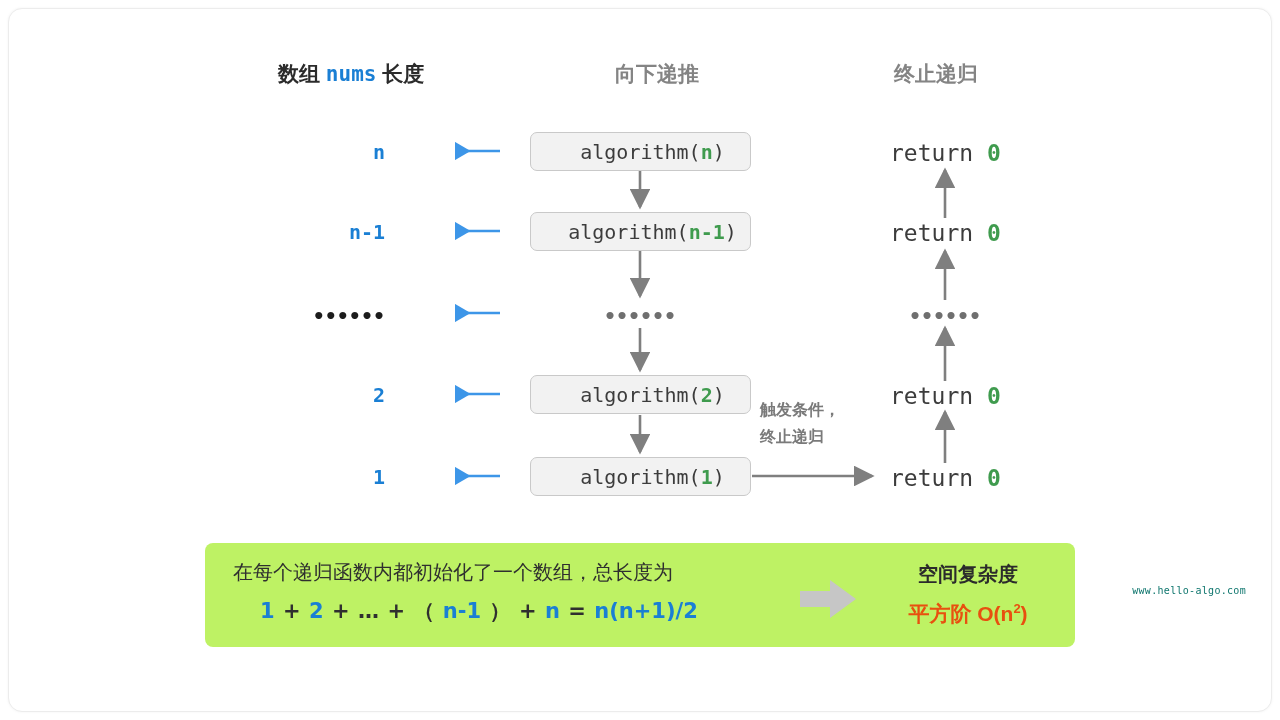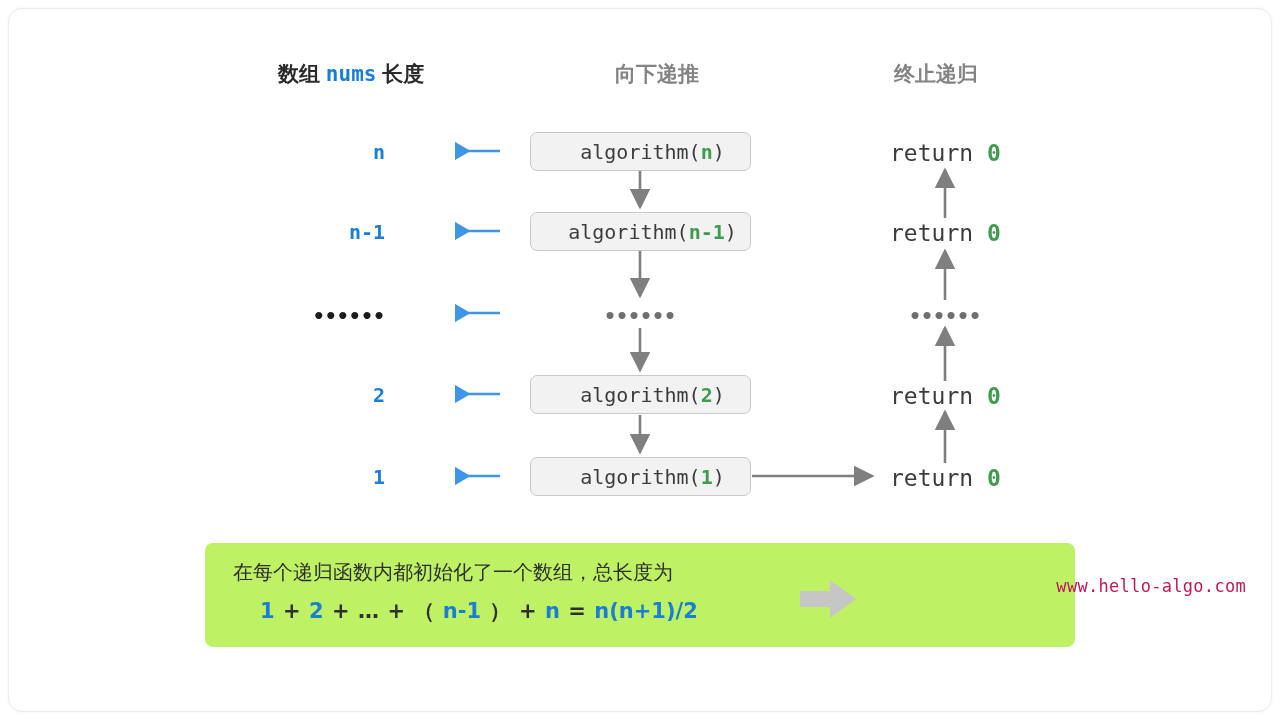--- a/index.html
+++ b/index.html
@@ -161,22 +161,22 @@
     white-space: nowrap;
   }
   .sum-value sup { font-size: 13px; }
 
   
   .watermark {
     position: absolute;
     right: 34px;
     bottom: 24px;
     font-family: "DejaVu Sans Mono", monospace;
-    font-size: 17px;
-    color: #be185d;
+    font-size: 10px;
+    color: #0f766e;
     letter-spacing: 0.3px;
     white-space: nowrap;
   }
 
   svg.layer {
     position: absolute;
     left: 0;
     top: 0;
     width: 1280px;
     height: 720px;
@@ -282,25 +282,34 @@
     <span>algorithm</span>
       <span>(</span>
       <span class="argv">1</span>
       <span>)</span>
   </div>
   <div class="abs ret" style="left:890px; top:465px;">
     <span>return</span>
     <span class="zero">0</span>
   </div>
 
+  <div class="abs note" style="left:760px; top:396px;">
+    <div>触发条件，</div>
+    <div>终止递归</div>
+  </div>
 
   <div class="panel">
     <div class="panel-line1">在每个递归函数内都初始化了一个数组，总长度为</div>
     <div class="panel-line2" id="formula"><span class="b">1</span>  <span class="op">+</span>  <span class="b">2</span>  <span class="op">+</span>  <span class="op">…</span>  <span class="op">+</span>  <span class="op">（</span>  <span class="b">n-1</span>  <span class="op">）</span>  <span class="op">+</span>  <span class="b">n</span>  <span class="op">=</span>  <span class="b">n(n+1)/2</span></div>
   </div>
 
   <svg class="fatarrow" viewBox="0 0 56 38">
     <polygon points="0,11 30,11 30,0 56,19 30,38 30,27 0,27" fill="#c6c6c6"></polygon>
   </svg>
 
+  <div class="sum-title">空间复杂度</div>
+  <div class="sum-value">
+    <span>平方阶</span>
+    <span>O(n</span><sup>2</sup><span>)</span>
+  </div>
 
   <div class="watermark">www.hello-algo.com</div>
 </div>
 
 </body></html>

